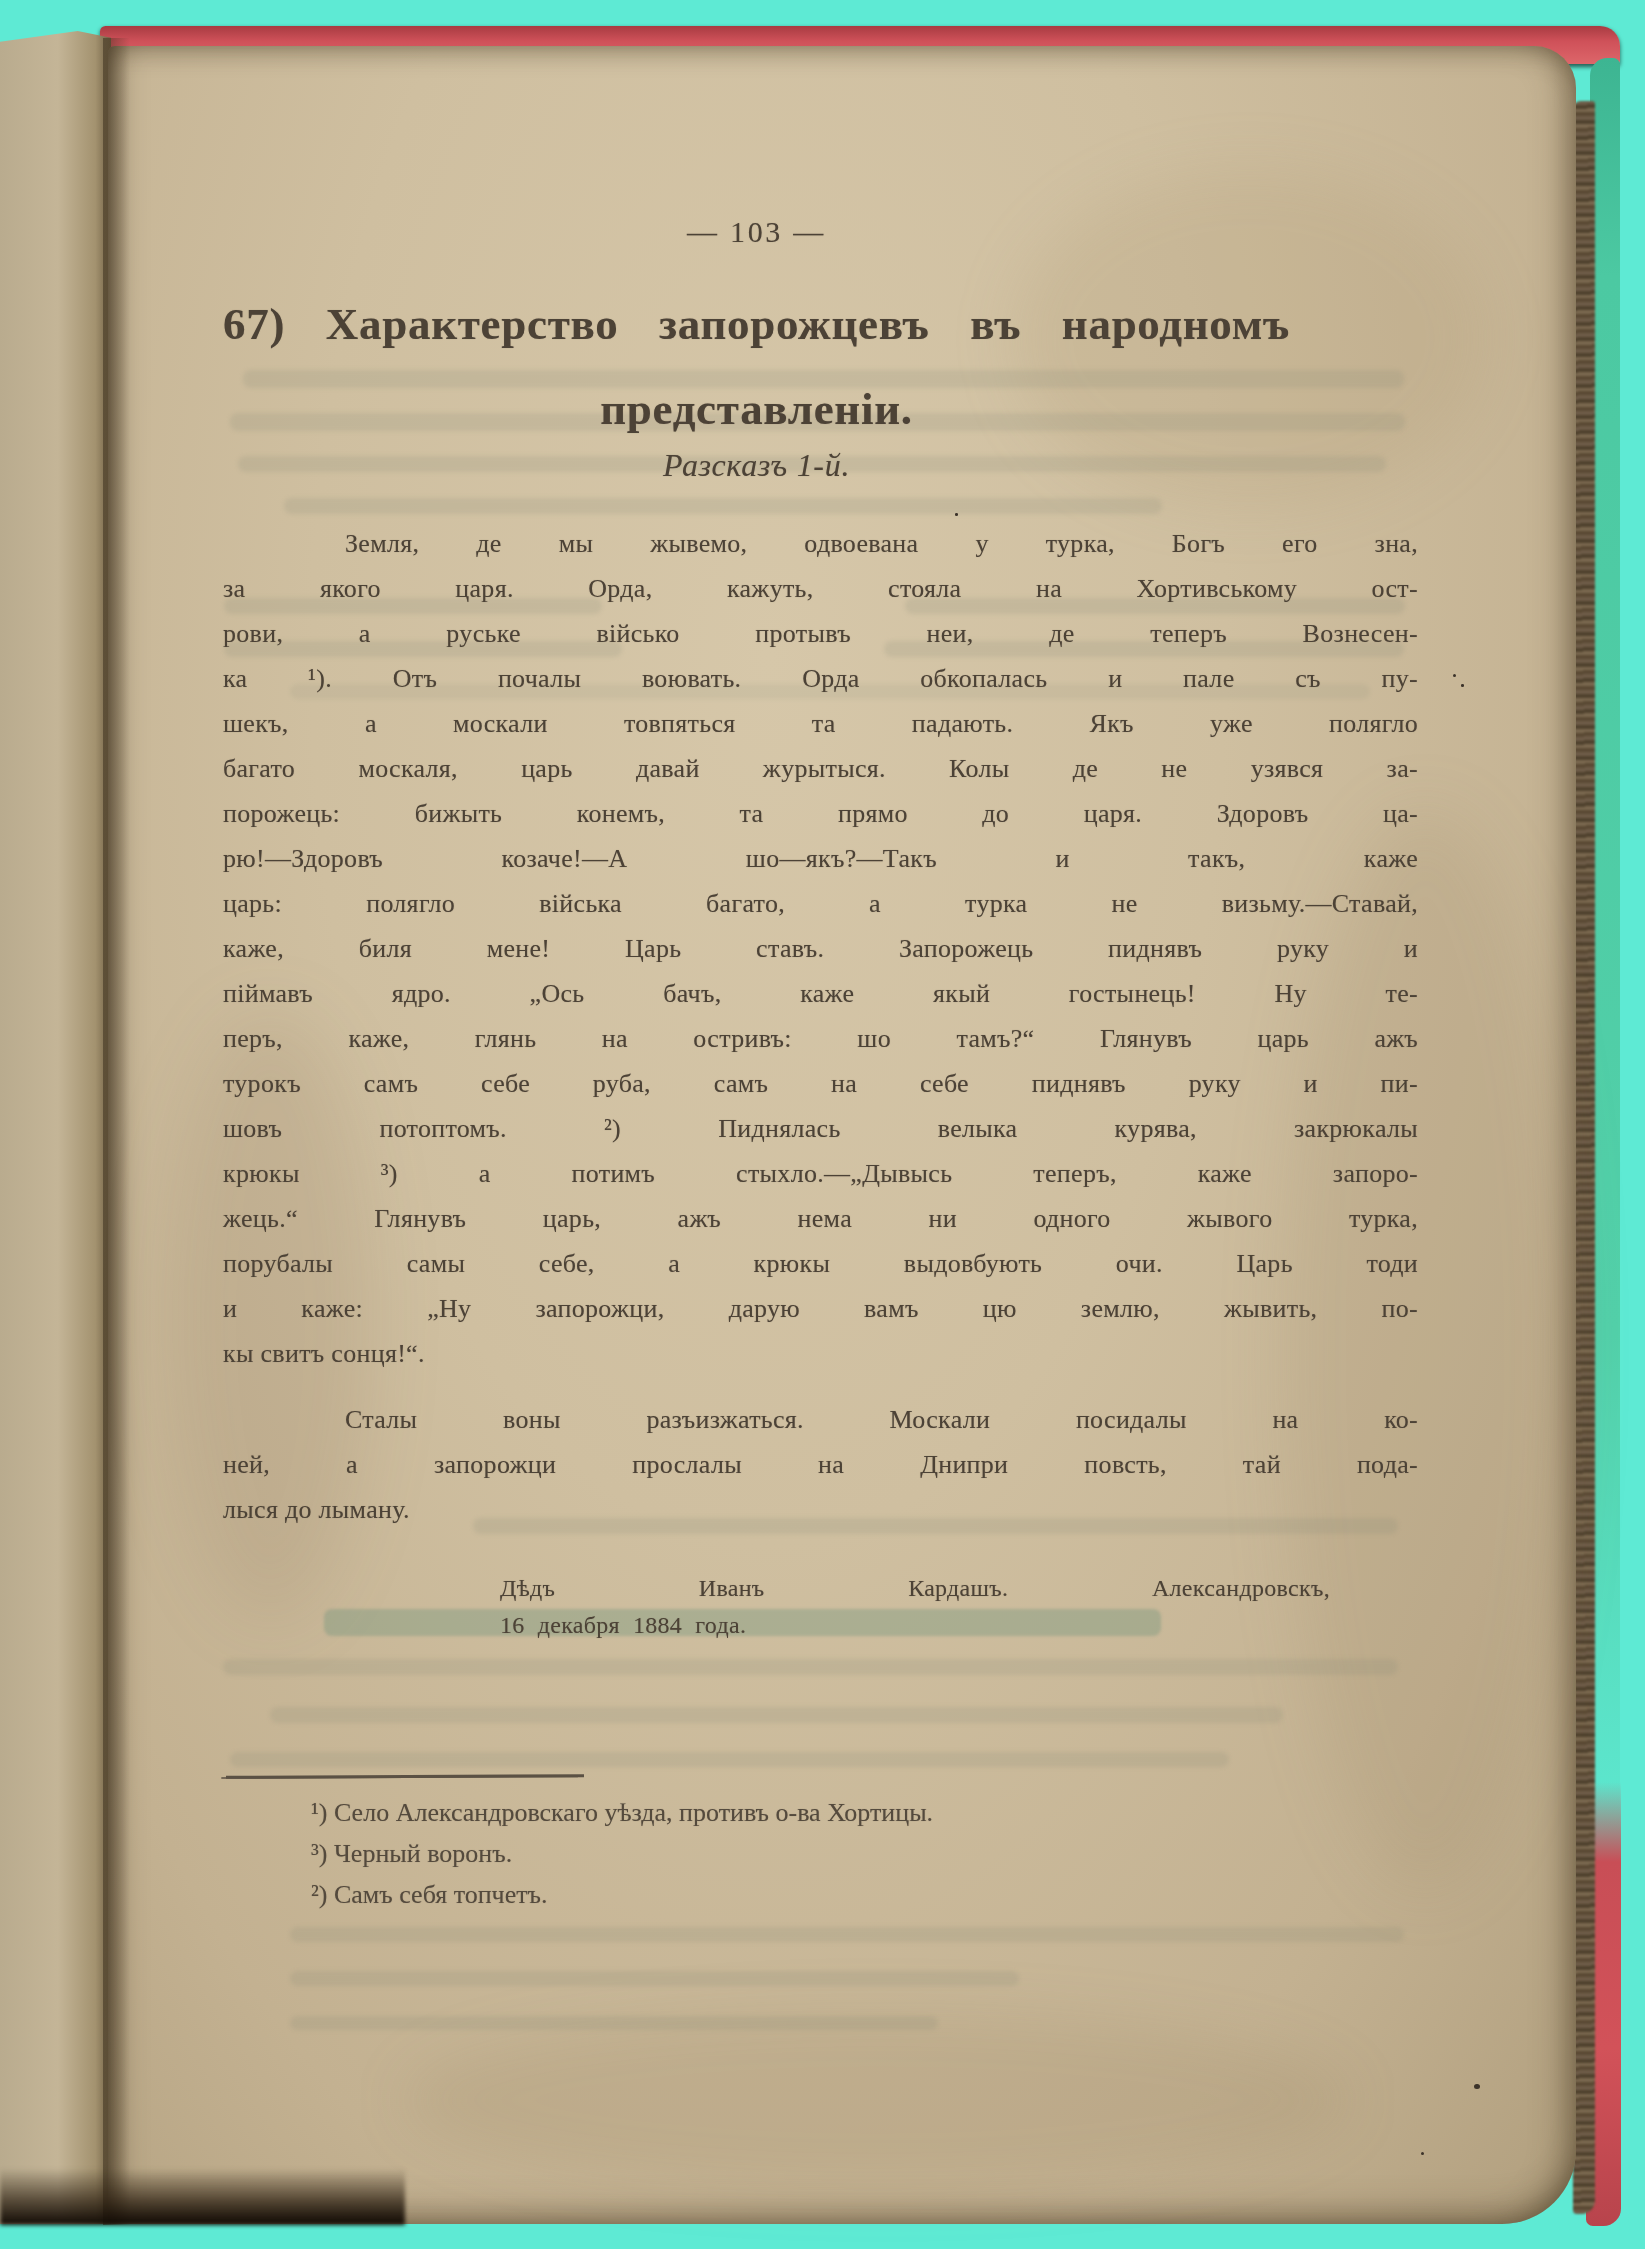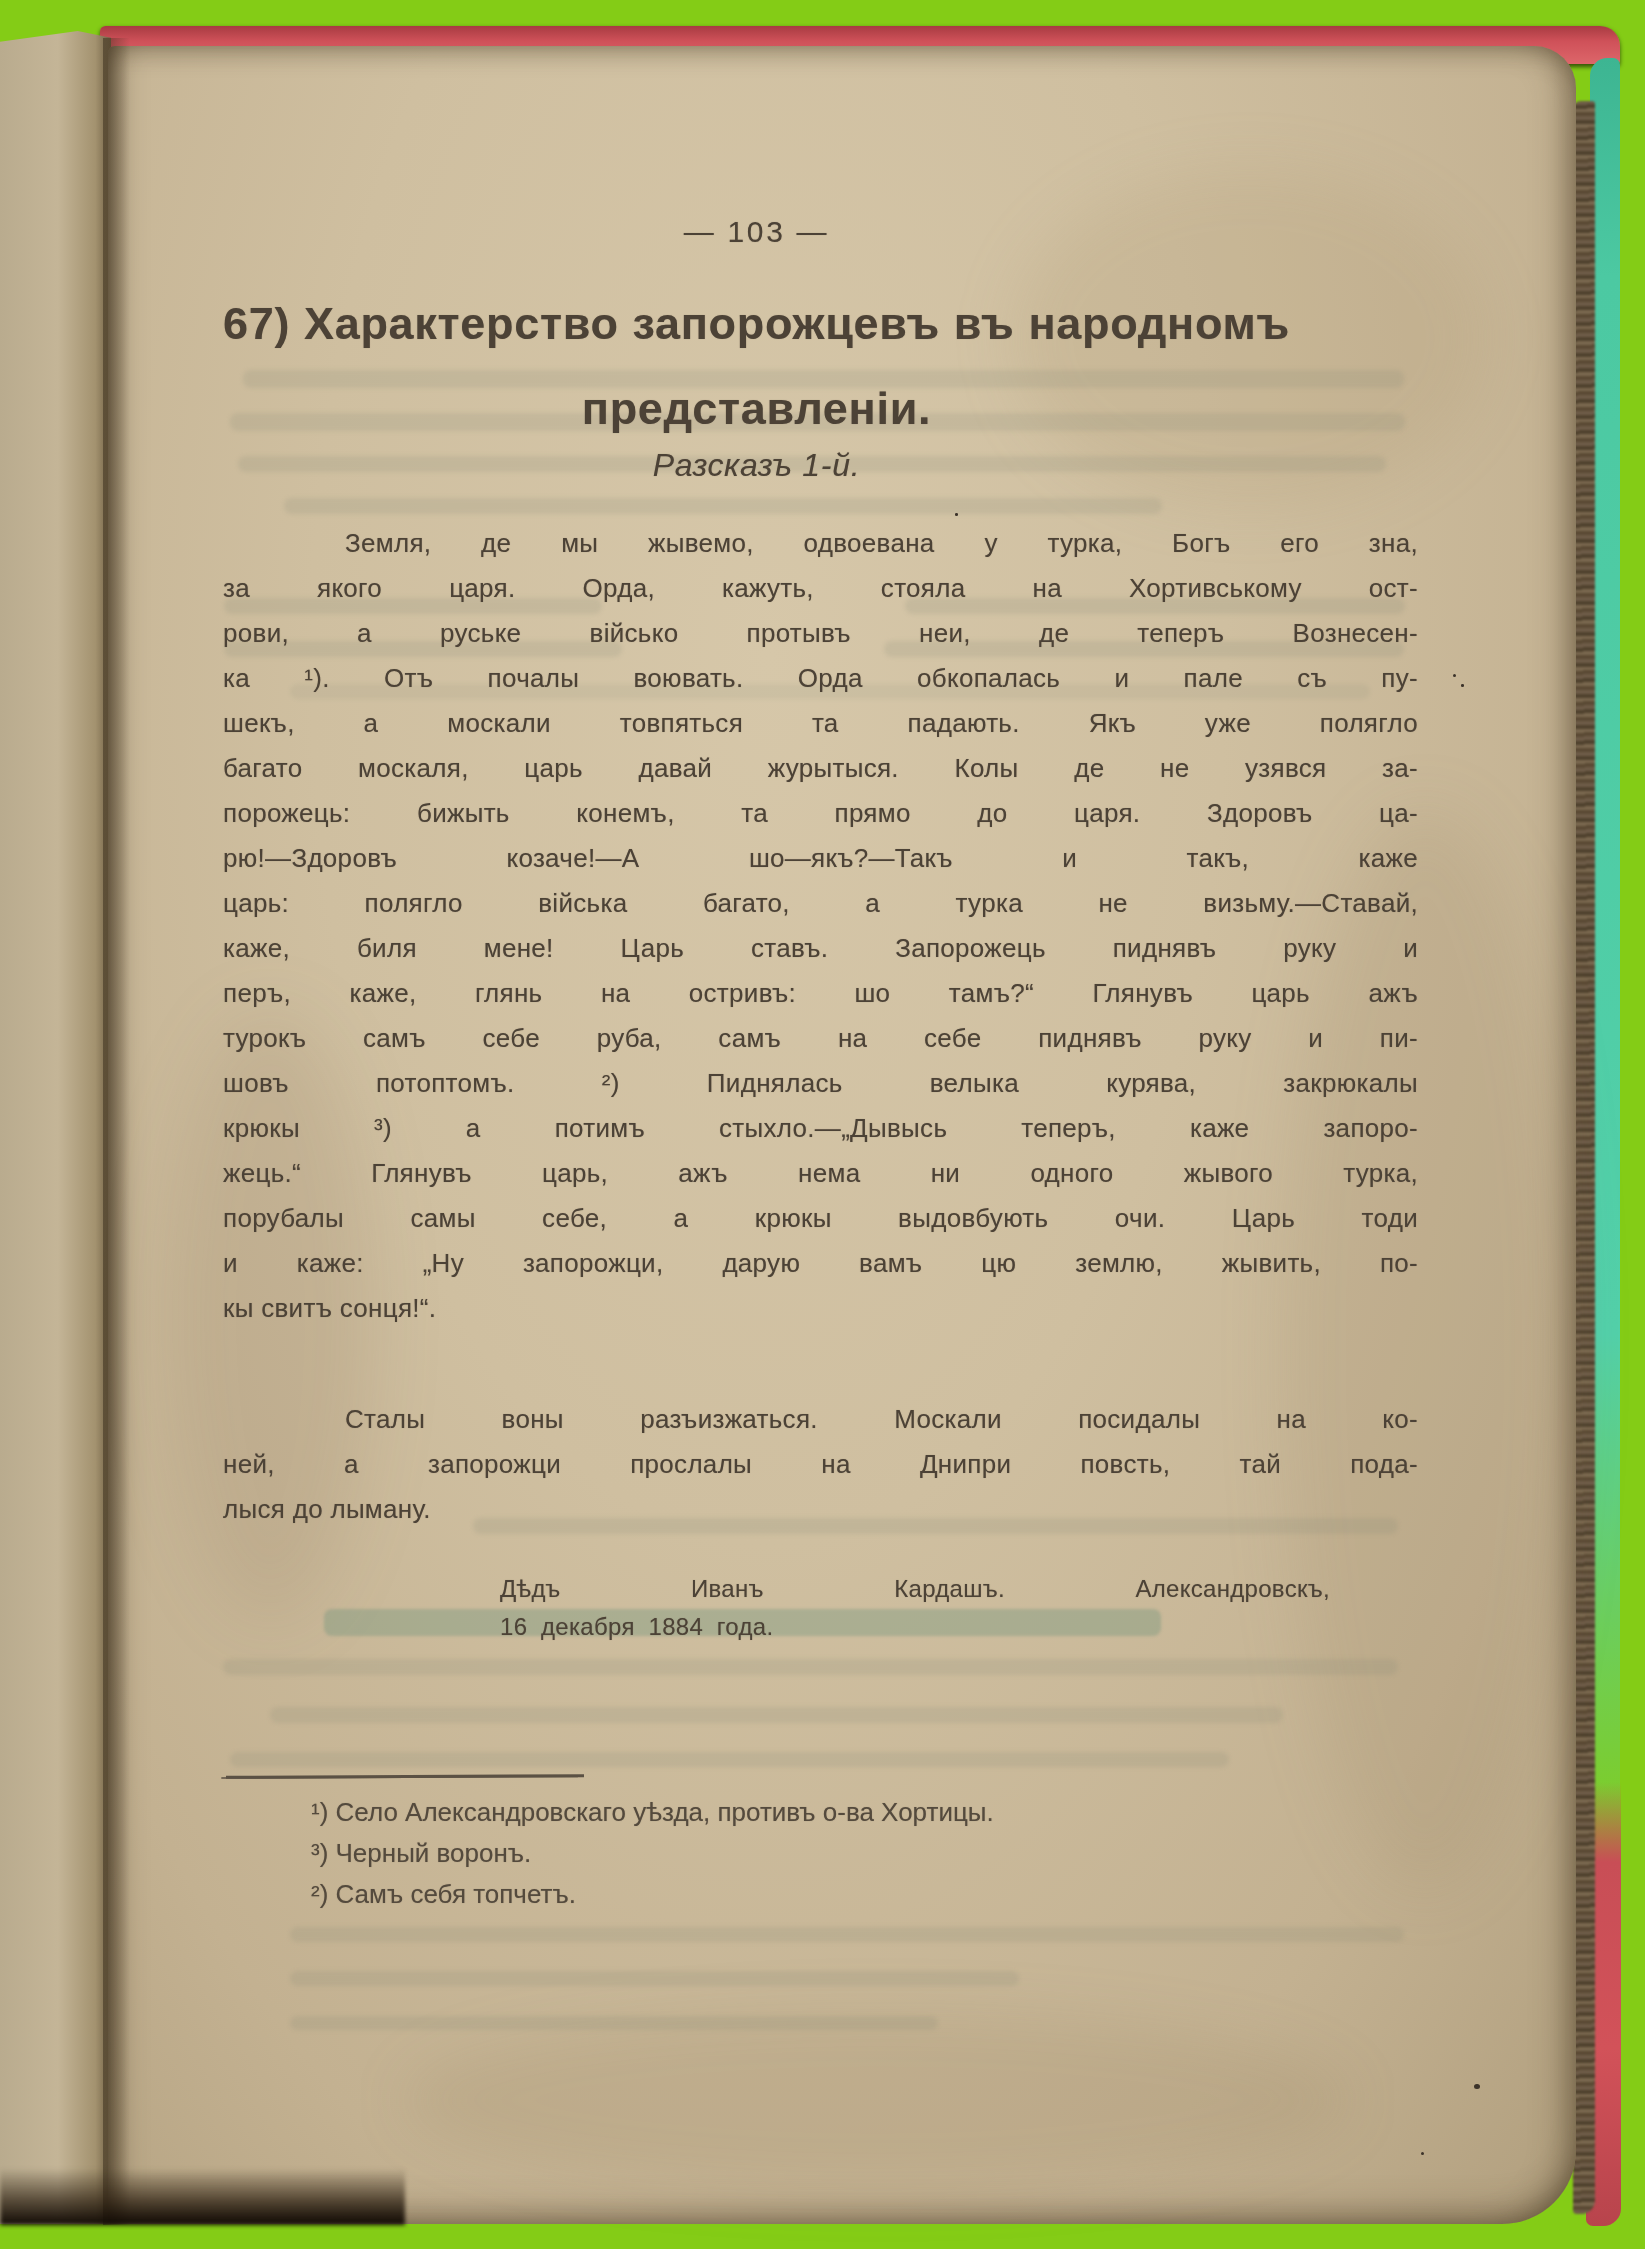--- a/index.html
+++ b/index.html
@@ -1,22 +1,22 @@
 <!DOCTYPE html>
 <html style="font-size:10.8px"><head>
 <meta charset="utf-8">
 <style>
   html, body { margin: 0; padding: 0; background: #000; }
   .canvas {
     position: relative;
     width: 1646px;
     height: 2250px;
-    background: #84cc16;
+    background: #5eead4;
     overflow: hidden;
-    font-family: Liberation Sans, sans-serif;
+    font-family: Liberation Serif, serif;
   }
 
   
   .cover-top {
     position: absolute; left: 100px; top: 26px; width: 1520px; height: 38px;
     background: linear-gradient(180deg, #a83b42 0%, #cf5159 40%, #dd666a 100%);
     border-radius: 5.4px 20px 4px 4px;
     box-shadow: 0 2.7px 4px rgba(0,0,0,0.6);
   }
   .cover-teal {
@@ -181,20 +181,21 @@
         <div class="body-line">Земля, де мы жывемо, одвоевана у турка, Богъ его зна,</div>
         <div class="body-line">за якого царя. Орда, кажуть, стояла на Хортивському ост-</div>
         <div class="body-line">рови, а руське військо протывъ неи, де теперъ Вознесен-</div>
         <div class="body-line">ка ¹). Отъ почалы воювать. Орда обкопалась и пале съ пу-</div>
         <div class="body-line">шекъ, а москали товпяться та падають. Якъ уже полягло</div>
         <div class="body-line">багато москаля, царь давай журытыся. Колы де не узявся за-</div>
         <div class="body-line">порожець: бижыть конемъ, та прямо до царя. Здоровъ ца-</div>
         <div class="body-line">рю!—Здоровъ козаче!—А шо—якъ?—Такъ и такъ, каже</div>
         <div class="body-line">царь: полягло війська багато, а турка не визьму.—Ставай,</div>
         <div class="body-line">каже, биля мене! Царь ставъ. Запорожець пиднявъ руку и</div>
+        <div class="body-line">піймавъ ядро. „Ось бачъ, каже якый гостынець! Ну те-</div>
         <div class="body-line">перъ, каже, глянь на остривъ: шо тамъ?“ Глянувъ царь ажъ</div>
         <div class="body-line">турокъ самъ себе руба, самъ на себе пиднявъ руку и пи-</div>
         <div class="body-line">шовъ потоптомъ. ²) Пиднялась велыка курява, закрюкалы</div>
         <div class="body-line">крюкы ³) а потимъ стыхло.—„Дывысь теперъ, каже запоро-</div>
         <div class="body-line">жець.“ Глянувъ царь, ажъ нема ни одного жывого турка,</div>
         <div class="body-line">порубалы самы себе, а крюкы выдовбують очи. Царь тоди</div>
         <div class="body-line">и каже: „Ну запорожци, дарую вамъ цю землю, жывить, по-</div>
         <div class="body-line">кы свитъ сонця!“.</div>
       </div>
 

